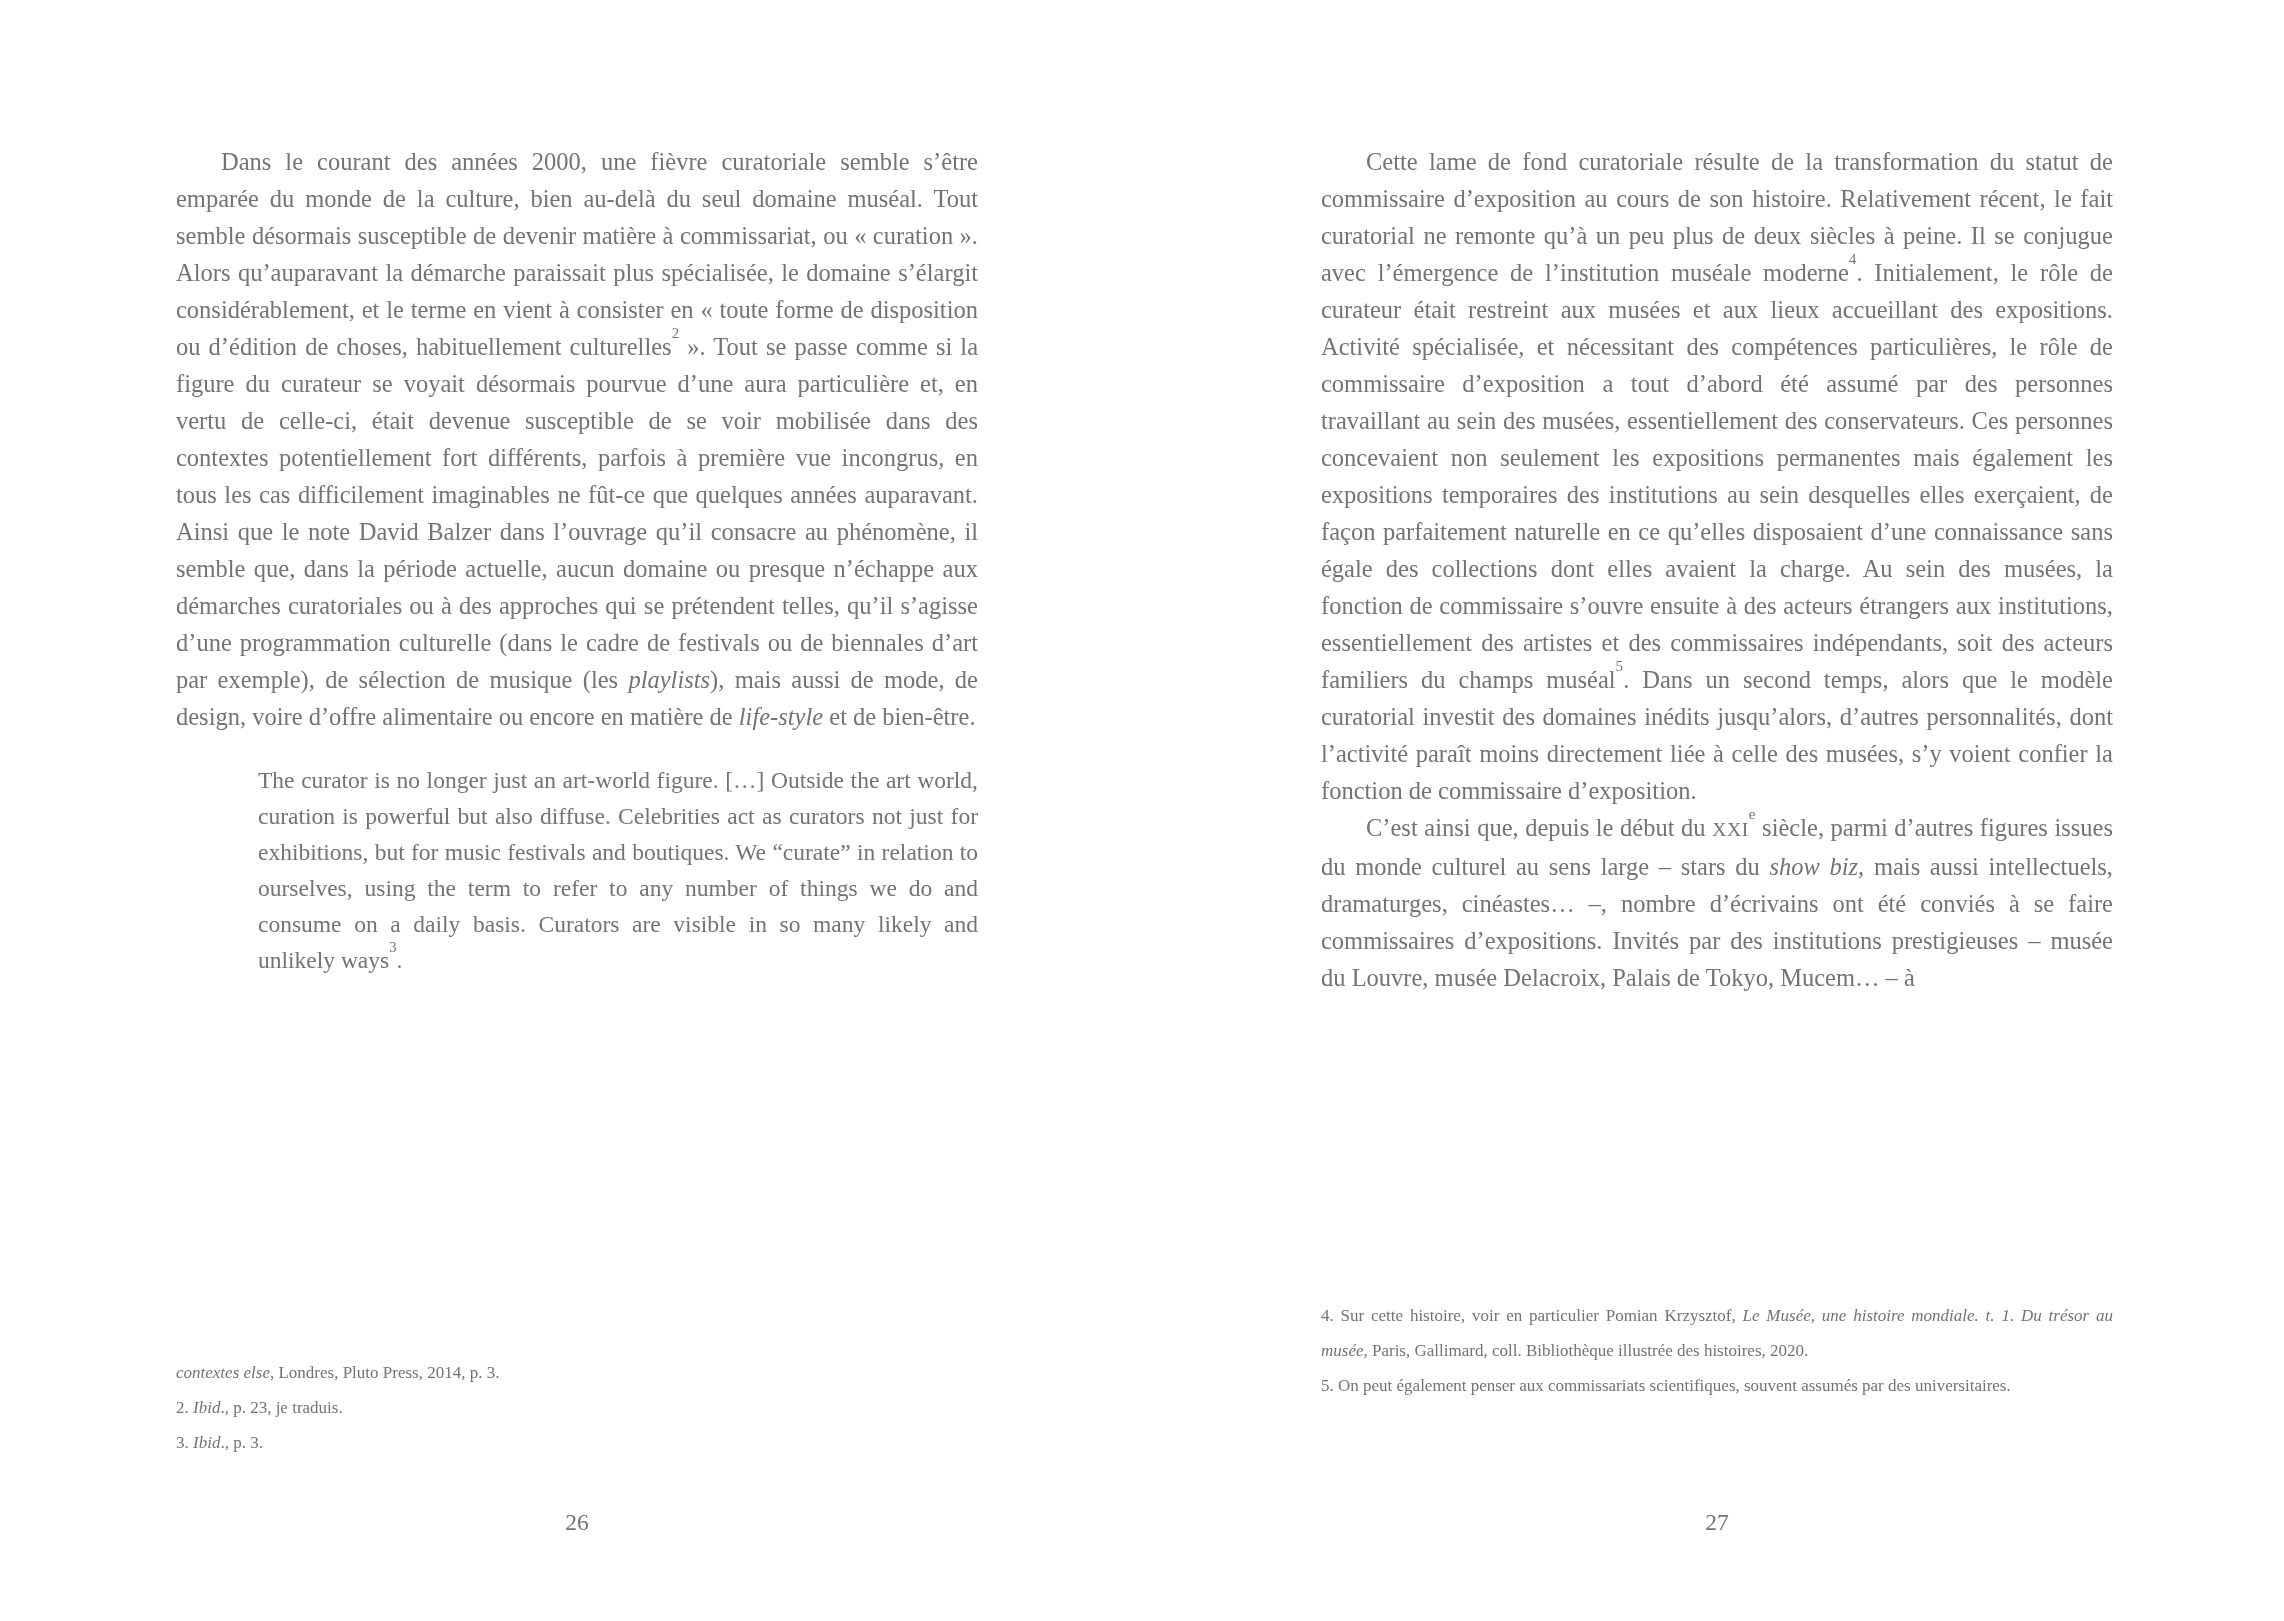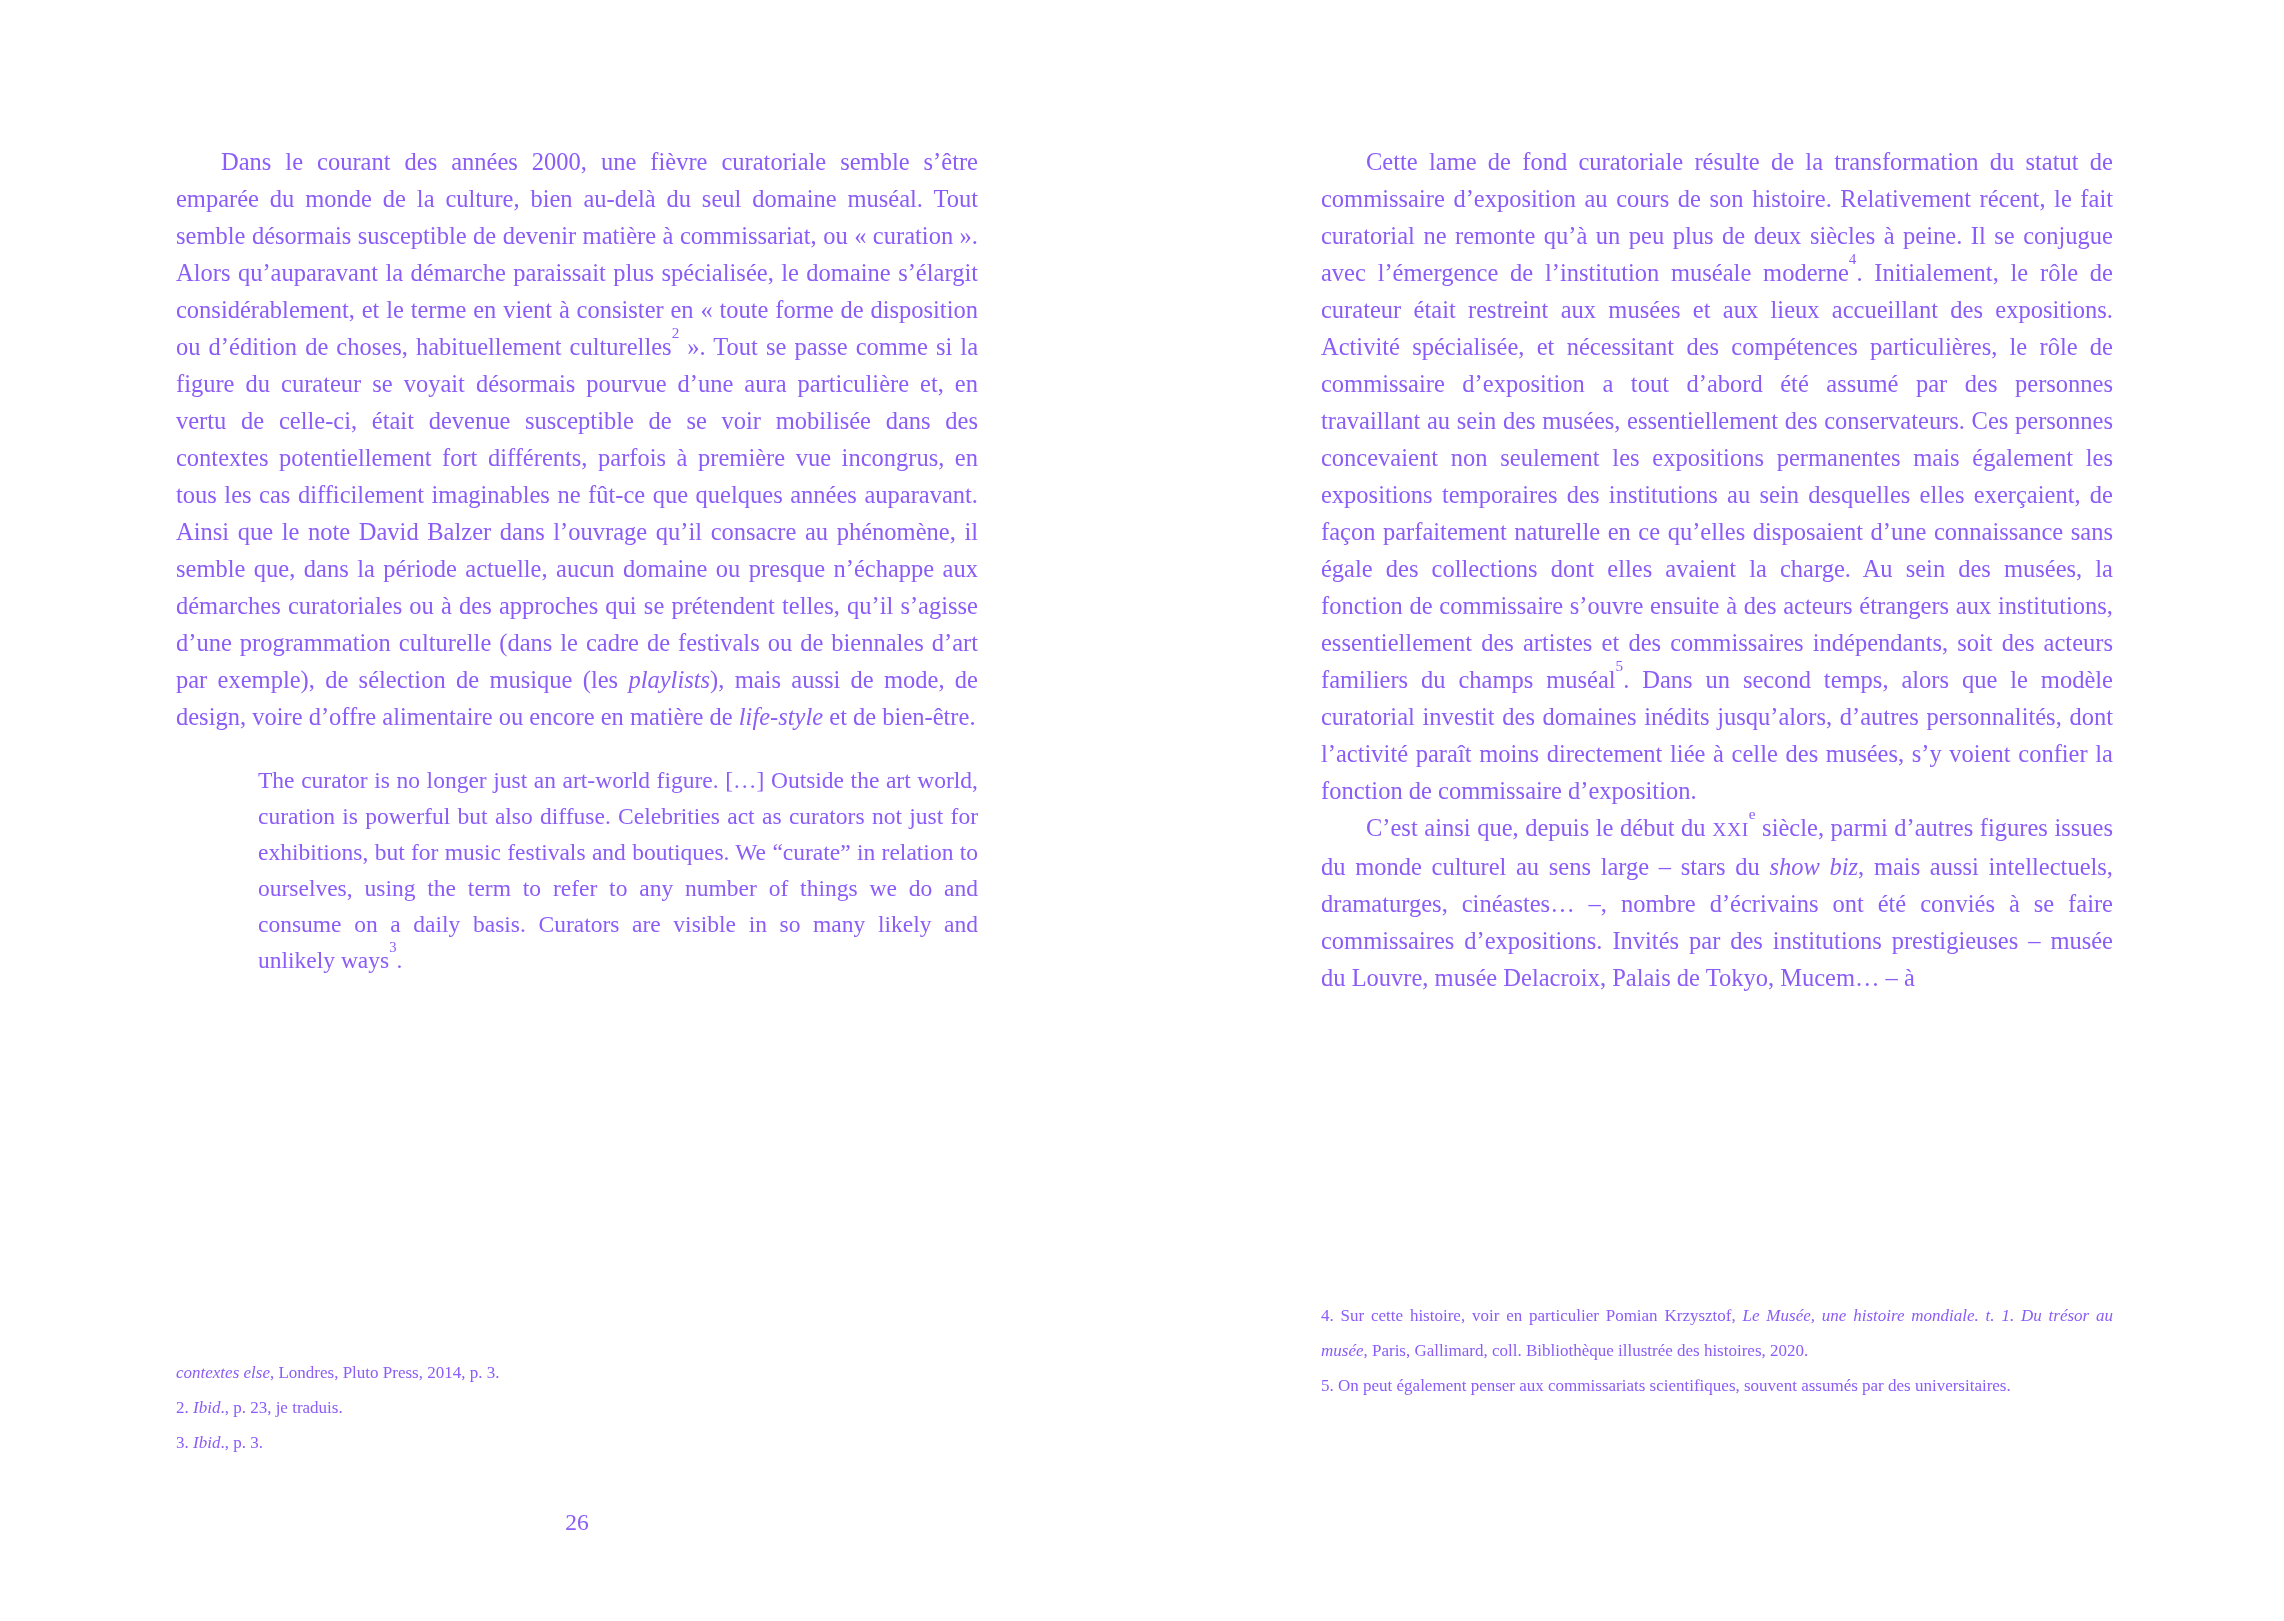--- a/index.html
+++ b/index.html
@@ -1,21 +1,21 @@
 <!DOCTYPE html>
 <html lang="fr"><head>
 <meta charset="utf-8">
 <style>
   * { margin:0; padding:0; box-sizing:border-box; }
   html, body { background:#ffffff; }
   .spread{
     position:relative;
     width:2285px; height:1621px;
     background:#ffffff;
-    color:#8b5cf6;
+    color:#737373;
     font-family:"Liberation Serif","DejaVu Serif",serif;
     overflow:hidden;
   }
   .page{ position:absolute; top:0; height:1621px; }
   .page.left{ left:0; width:1142px; }
   .page.right{ left:1142px; width:1143px; }
 
   .text-block{ position:absolute; top:143px; }
   .left  .text-block{ left:176px; width:802px; }
   .right .text-block{ left:179px; width:792px; }
@@ -80,16 +80,17 @@
 
   <section class="page right">
     <div class="text-block">
       <p class="body indent" lang="fr"><span>Cette lame de fond curatoriale résulte de la transformation du statut de commissaire d’exposition au cours de son histoire. Relativement récent, le fait curatorial ne remonte qu’à un peu plus de deux siècles à peine. Il se conjugue avec l’émergence de l’institution muséale moderne</span><sup>4</sup><span>. Initialement, le rôle de curateur était restreint aux musées et aux lieux accueillant des expositions. Activité spécialisée, et nécessitant des compétences particulières, le rôle de commissaire d’exposition a tout d’abord été assumé par des personnes travaillant au sein des musées, essentiellement des conservateurs. Ces personnes concevaient non seulement les expositions permanentes mais également les expositions temporaires des institutions au sein desquelles elles exerçaient, de façon parfaitement naturelle en ce qu’elles disposaient d’une connaissance sans égale des collections dont elles avaient la charge. Au sein des musées, la fonction de commissaire s’ouvre ensuite à des acteurs étrangers aux institutions, essentiellement des artistes et des commissaires indépendants, soit des acteurs familiers du champs muséal</span><sup>5</sup><span>. Dans un second temps, alors que le modèle curatorial investit des domaines inédits jusqu’alors, d’autres personnalités, dont l’activité paraît moins directement liée à celle des musées, s’y voient confier la fonction de commissaire d’exposition.</span></p>
       <p class="body indent" lang="fr"><span>C’est ainsi que, depuis le début du </span><span class="sc">xxi</span><sup>e</sup><span> siècle, parmi d’autres figures issues du monde culturel au sens large – stars du </span><span class="it">show biz</span><span>, mais aussi intellectuels, dramaturges, cinéastes… –, nombre d’écrivains ont été conviés à se faire commissaires d’expositions. Invités par des institutions prestigieuses – musée du Louvre, musée Delacroix, Palais de Tokyo, Mucem… – à</span></p>
     </div>
     <div class="footnotes">
       <p><span>4. Sur cette histoire, voir en particulier Pomian Krzysztof, </span><span class="it">Le Musée, une histoire mondiale. t. 1. Du trésor au musée</span><span>, Paris, Gallimard, coll. Bibliothèque illustrée des histoires, 2020.</span></p>
       <p><span>5. On peut également penser aux commissariats scientifiques, souvent assumés par des universitaires.</span></p>
     </div>
+    <div class="page-number">27</div>
   </section>
 
 </div>
 
 
 </body></html>

